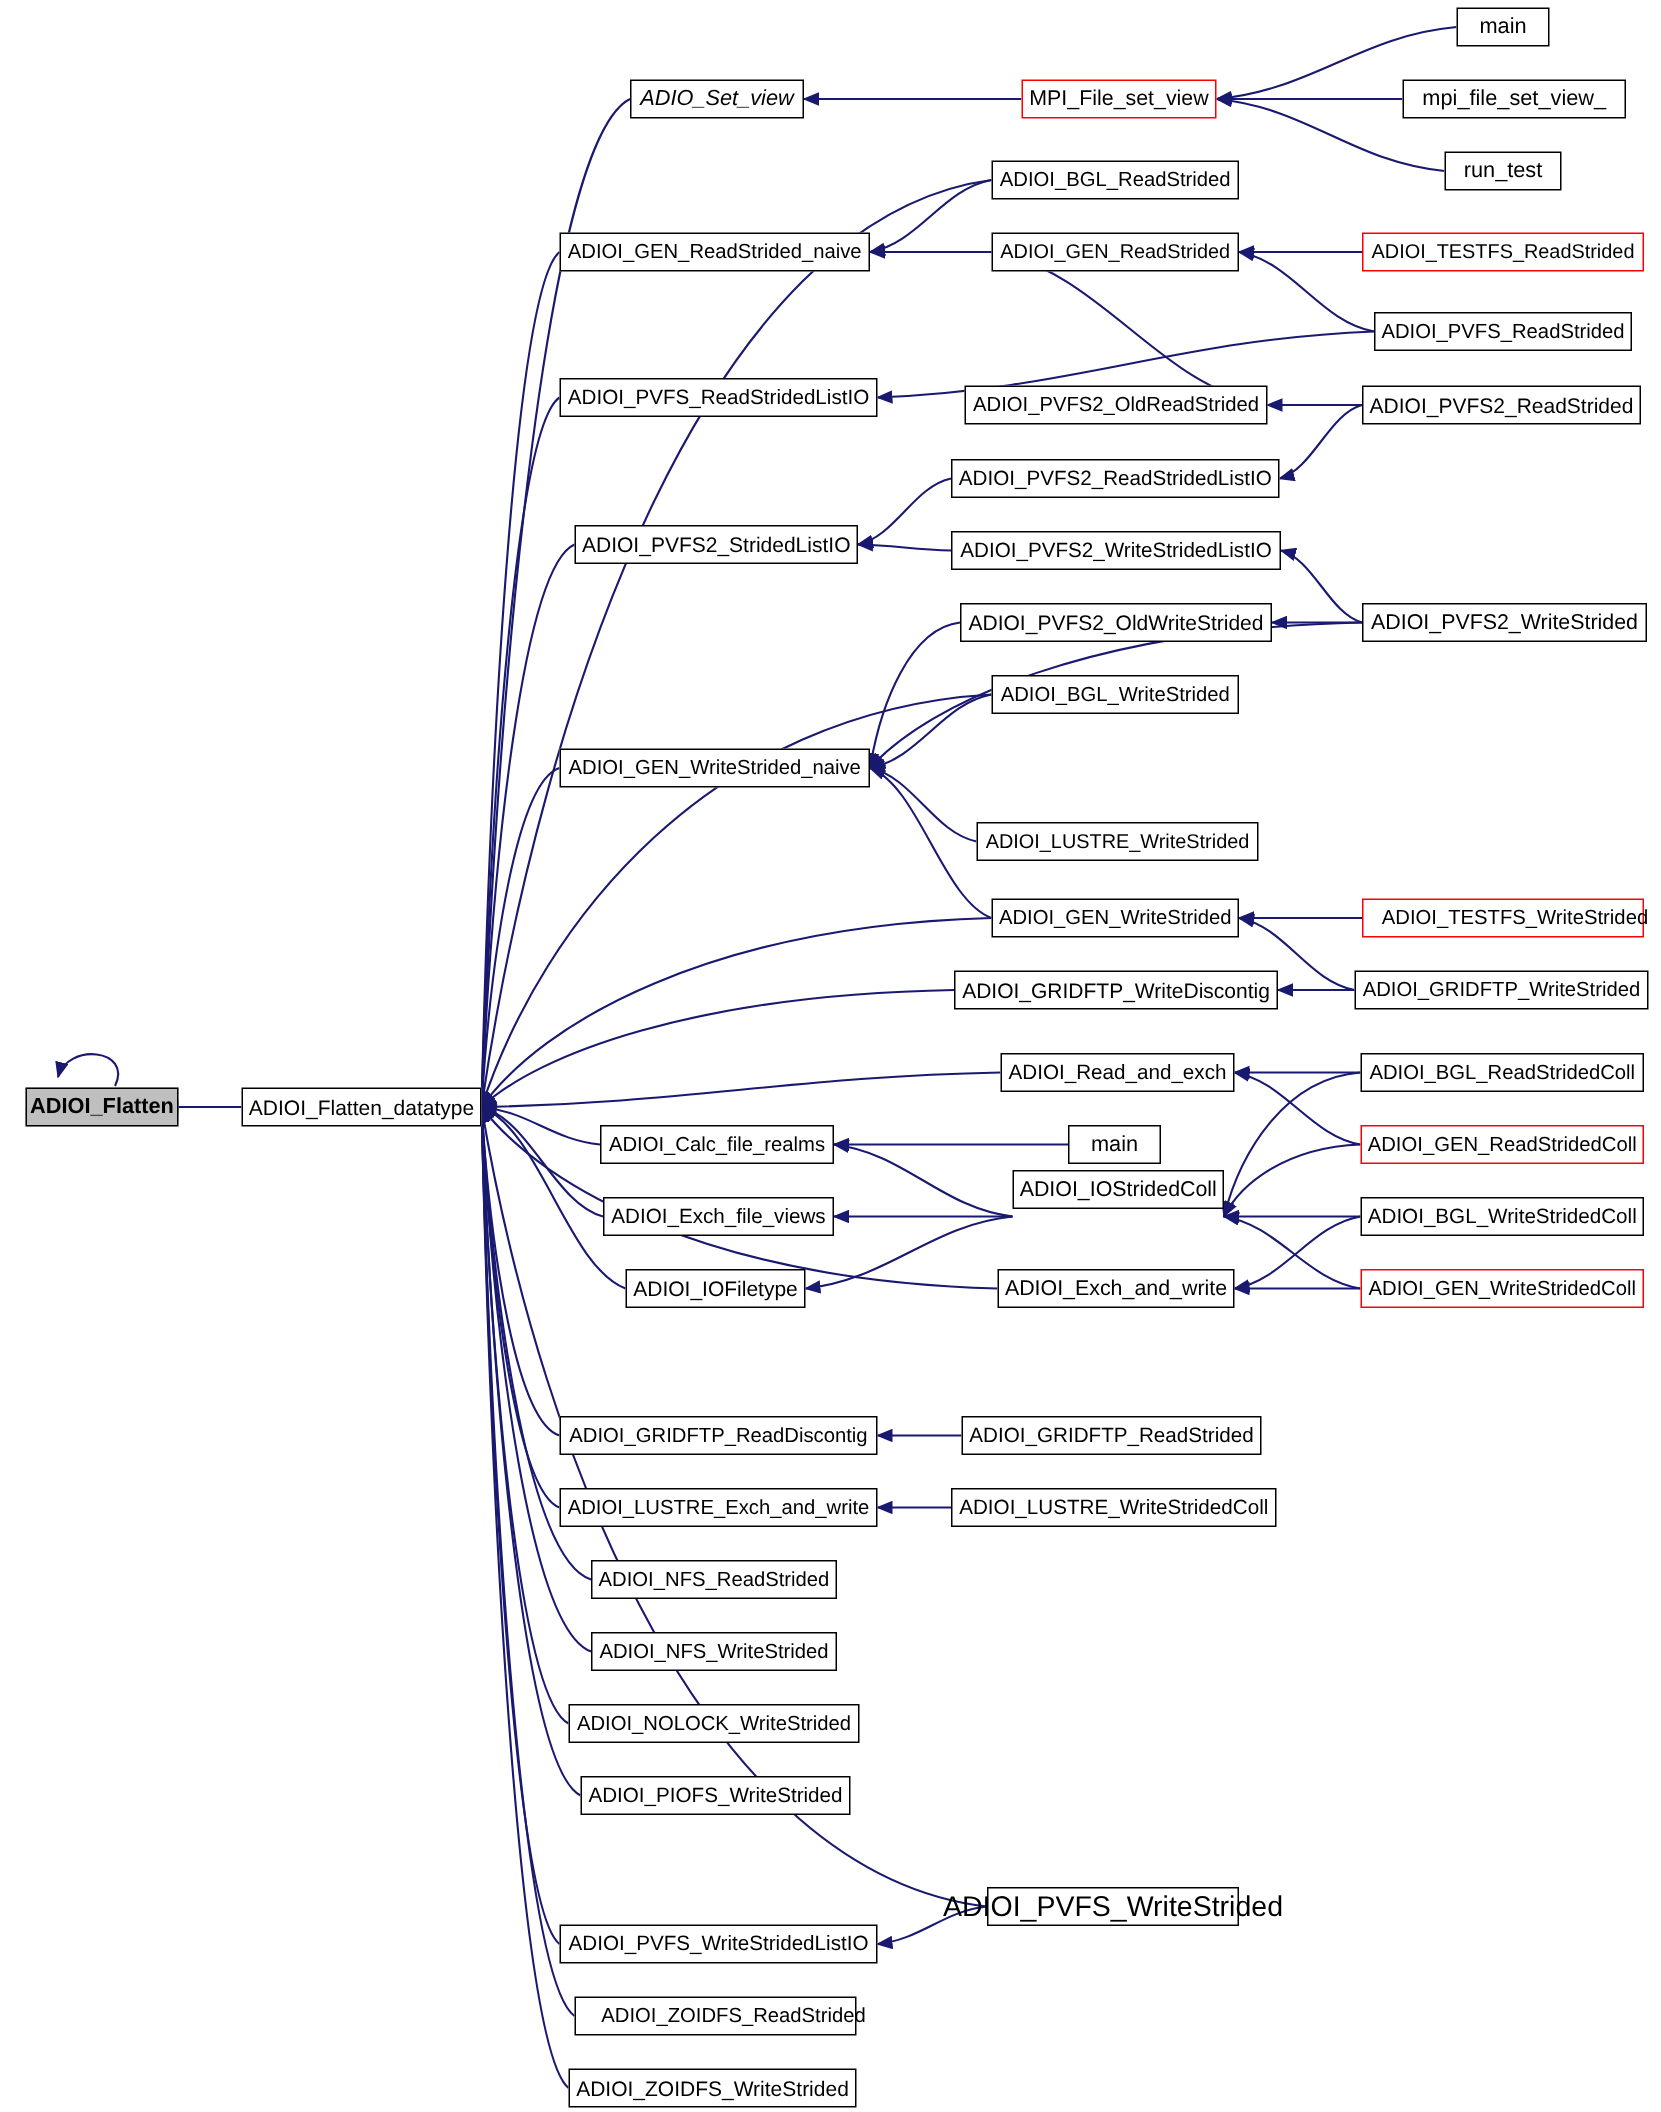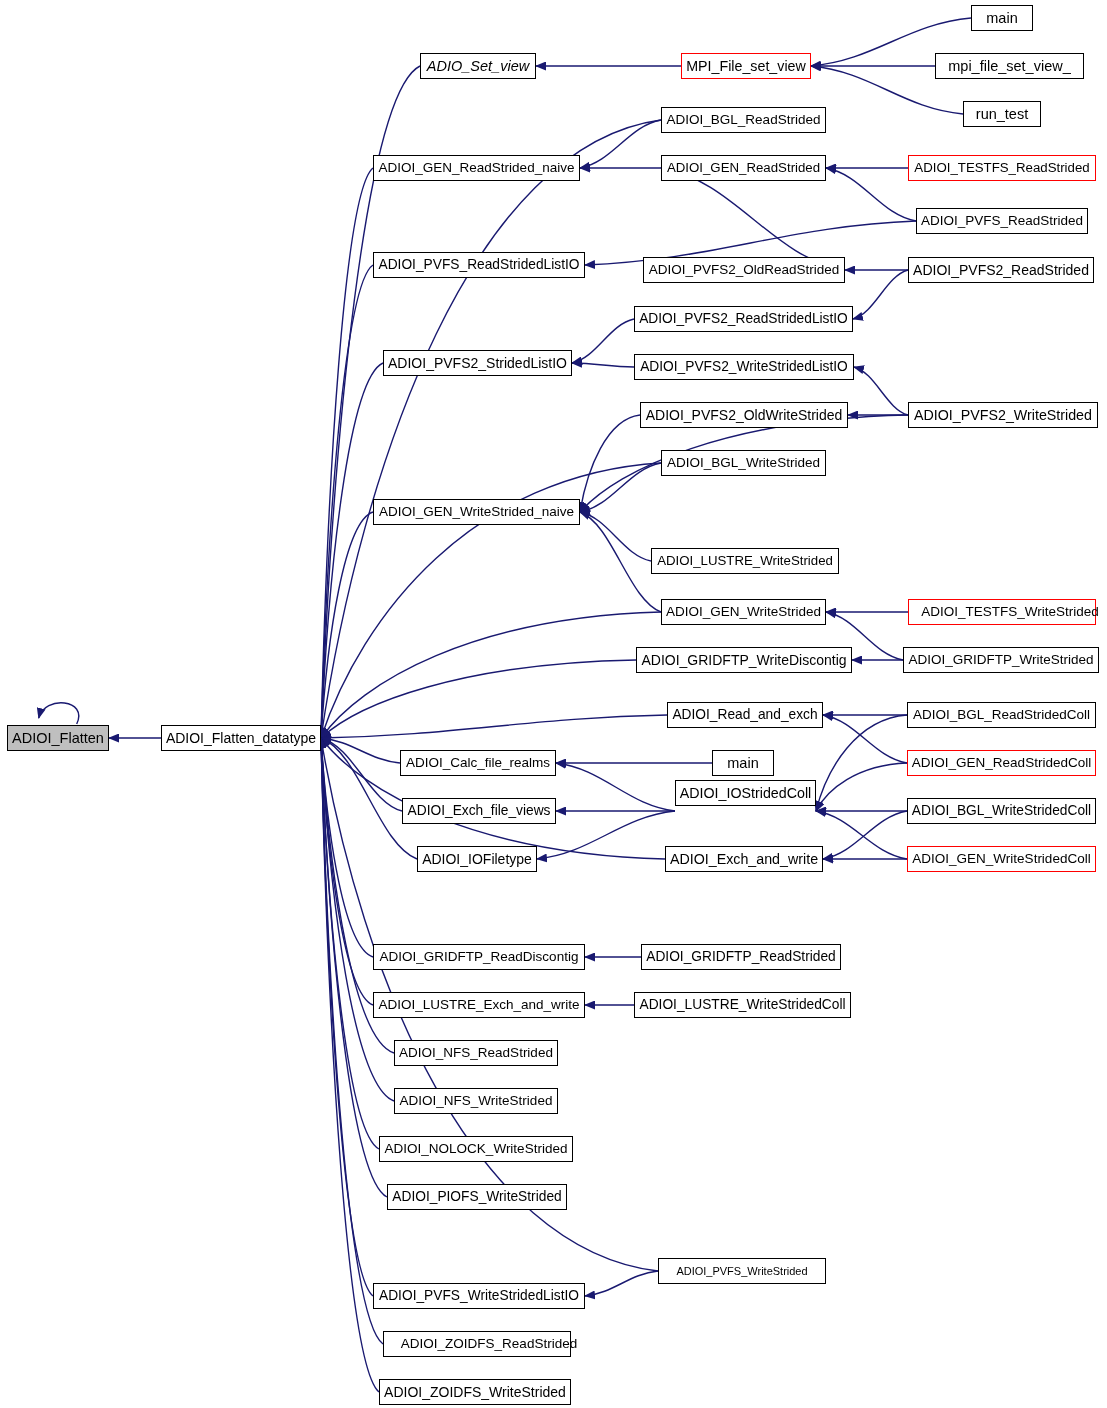--- a/index.html
+++ b/index.html
@@ -95,21 +95,21 @@
         <path d="M 379 1149 C 347.1 1132.56 327.96 922.95 321 738" marker-end="url(#ah)"></path>
         <path d="M 387 1197 C 350.7 1178.64 328.92 944.55 321 738" marker-end="url(#ah)"></path>
         <path d="M 658 1271 C 472.65 1249.68 361.44 977.8499999999999 321 738" marker-end="url(#ah)"></path>
         <path d="M 658 1271 C 628.8 1274 614.2 1293 585 1296" marker-end="url(#ah)"></path>
         <path d="M 373 1296 C 344.4 1273.68 327.24 989.0999999999999 321 738" marker-end="url(#ah)"></path>
         <path d="M 383 1344 C 348.9 1319.76 328.44 1010.7 321 738" marker-end="url(#ah)"></path>
         <path d="M 379 1392 C 347.1 1365.84 327.96 1032.3 321 738" marker-end="url(#ah)"></path>
       </g>
   </svg>
   <div id="node-layer">
-      <div class="node filled" style="left: 7px; top: 725px; width: 102px; height: 26px;">
+      <div class="node filled" style="left: 17px; top: 725px; width: 102px; height: 26px; font-weight: bold;">
         <span>ADIOI_Flatten</span>
       </div>
       <div class="node" style="left: 161px; top: 725px; width: 160px; height: 26px;">
         <span style="font-size: 14px;">ADIOI_Flatten_datatype</span>
       </div>
       <div class="node" style="left: 420px; top: 53px; width: 116px; height: 26px; font-style: italic;">
         <span>ADIO_Set_view</span>
       </div>
       <div class="node red" style="left: 681px; top: 53px; width: 130px; height: 26px;">
         <span style="font-size: 14.25px;">MPI_File_set_view</span>
@@ -234,21 +234,21 @@
       <div class="node" style="left: 394px; top: 1088px; width: 164px; height: 26px;">
         <span style="font-size: 13.5px;">ADIOI_NFS_WriteStrided</span>
       </div>
       <div class="node" style="left: 379px; top: 1136px; width: 194px; height: 26px;">
         <span style="font-size: 13.5px;">ADIOI_NOLOCK_WriteStrided</span>
       </div>
       <div class="node" style="left: 387px; top: 1184px; width: 180px; height: 26px;">
         <span style="font-size: 13.75px;">ADIOI_PIOFS_WriteStrided</span>
       </div>
       <div class="node" style="left: 658px; top: 1258px; width: 168px; height: 26px;">
-        <span style="font-size: 11px;">ADIOI_PVFS_WriteStrided</span>
+        <span style="font-size: 19px;">ADIOI_PVFS_WriteStrided</span>
       </div>
       <div class="node" style="left: 373px; top: 1283px; width: 212px; height: 26px;">
         <span style="font-size: 13.75px;">ADIOI_PVFS_WriteStridedListIO</span>
       </div>
       <div class="node" style="left: 383px; top: 1331px; width: 188px; height: 26px; padding-left: 24px;">
         <span style="font-size: 13.5px;">ADIOI_ZOIDFS_ReadStrided</span>
       </div>
       <div class="node" style="left: 379px; top: 1379px; width: 192px; height: 26px;">
         <span style="font-size: 14px;">ADIOI_ZOIDFS_WriteStrided</span>
       </div>

